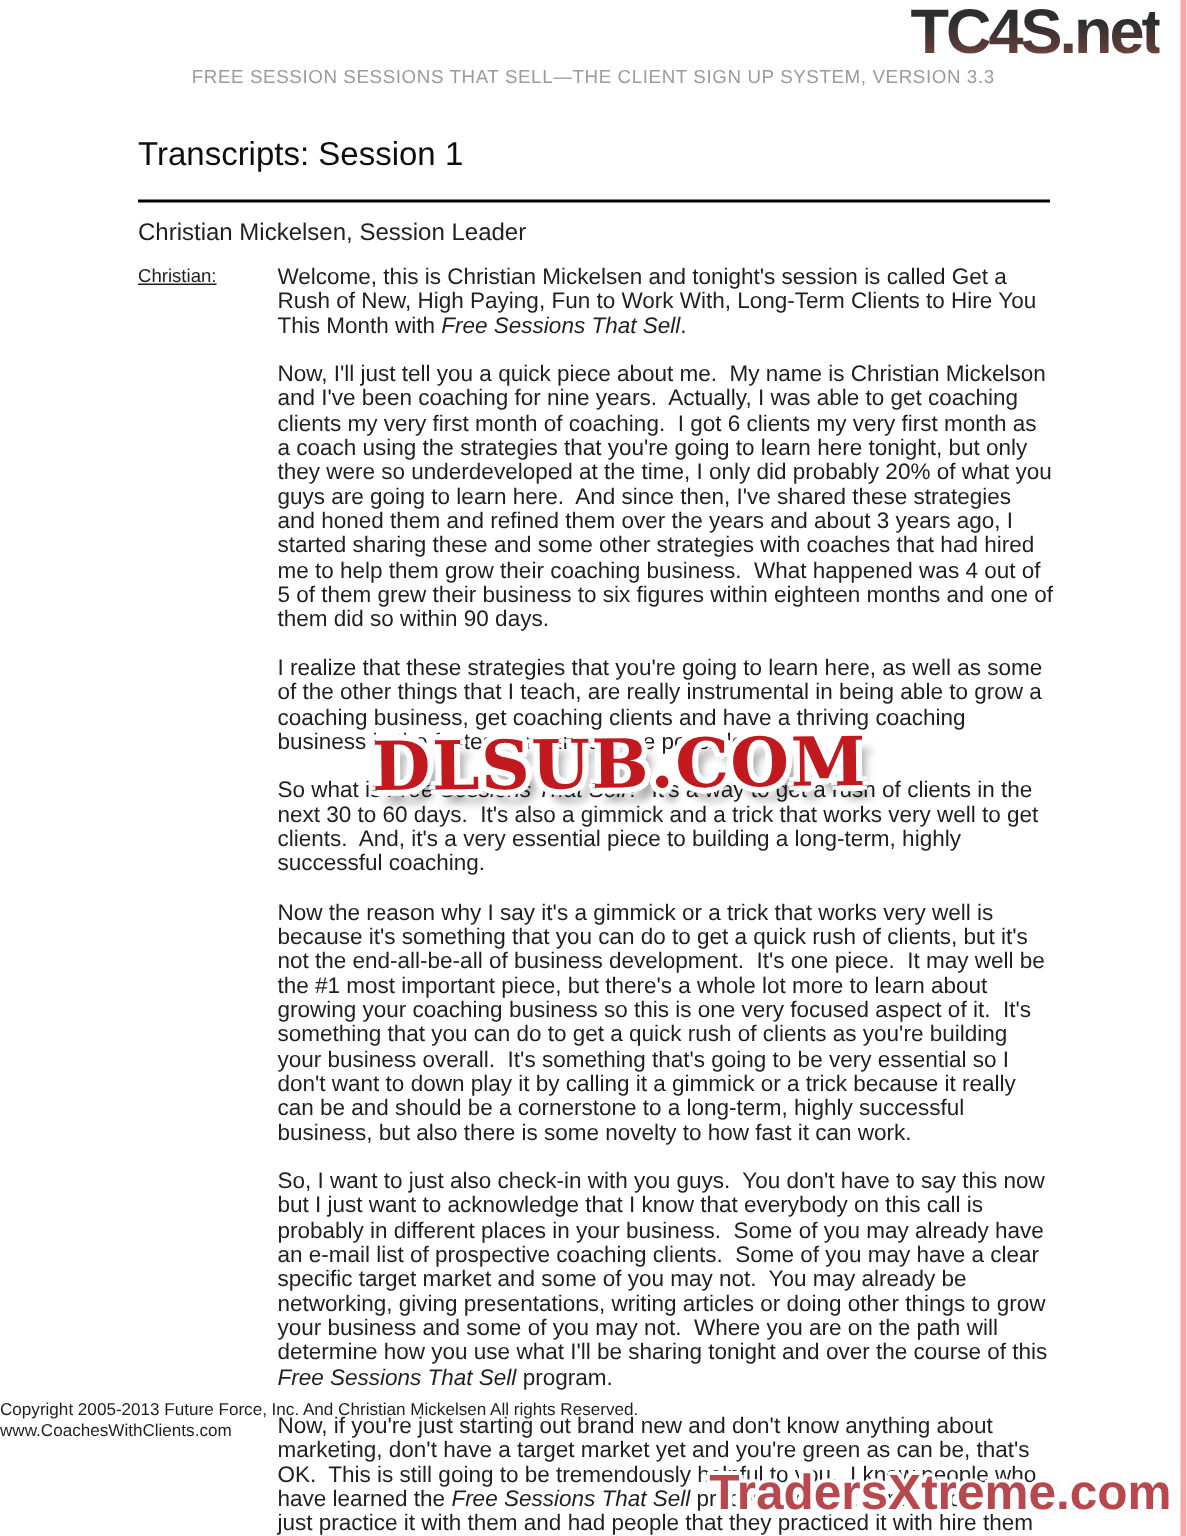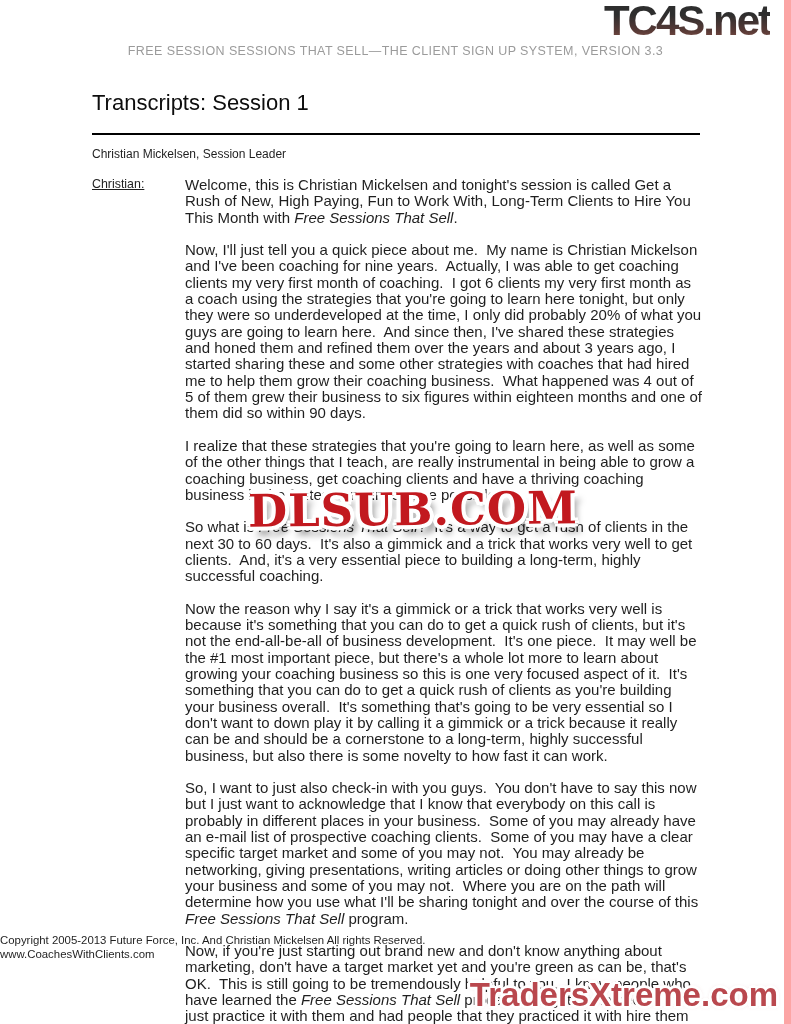--- a/index.html
+++ b/index.html
@@ -3,21 +3,21 @@
 <meta charset="utf-8">
 <style>
   html,body{margin:0;padding:0;background:#fff;}
   .page{
     position:relative;
     width:791px;height:1024px;
     background:#fff;
     overflow:hidden;
     font-family:"Liberation Sans", sans-serif;
     color:#1f1f1f;
-    border-right:7px solid #fca5a5;
+    border-right:4px solid #fca5a5;
     box-sizing:border-box;
   }
   
   .logo-top{
     position:absolute;top:0px;right:14px;
     font-size:42px;font-weight:900;letter-spacing:-2px;
     background:linear-gradient(#2e2e2e 35%, #5a3b37 75%, #8a544c 100%);
     -webkit-background-clip:text;background-clip:text;
     color:transparent;
     line-height:1.0;
@@ -27,21 +27,21 @@
     text-align:center;
     font-size:12.5px;color:#9b9b9b;letter-spacing:0.4px;
   }
   .title-block{
     position:absolute;top:90px;left:92px;width:608px;
     font-size:22px;color:#0d0d0d;
     padding-bottom:17px;border-bottom:2.5px solid #000;
   }
   .leader-line{
     position:absolute;top:147px;left:92px;
-    font-size:12px;color:#1f1f1f;
+    font-size:16px;color:#1f1f1f;
   }
   .transcript{
     position:absolute;top:177px;left:92px;width:612px;
   }
   .row{display:flex;margin-bottom:16px;}
   .speaker{width:93px;flex-shrink:0;font-size:12.4px;text-decoration:underline;}
   .para{
     width:517px;font-size:15px;line-height:16.35px;
     white-space:pre-wrap;
   }

